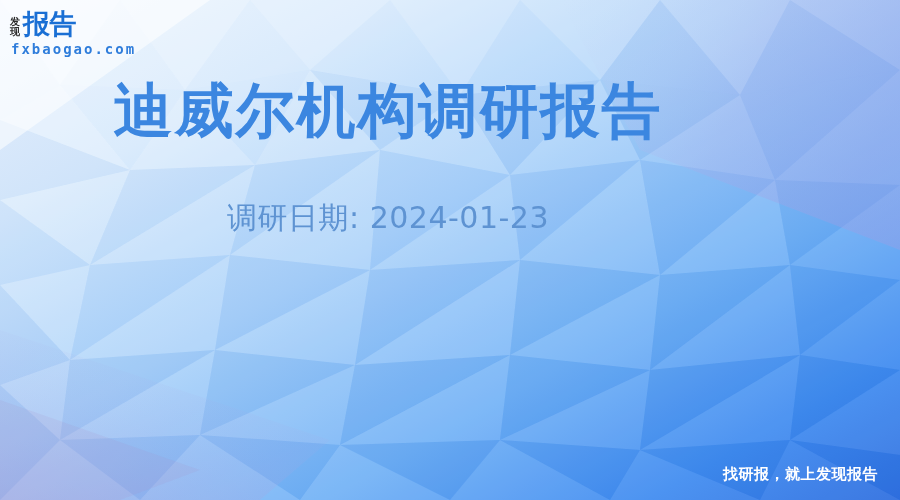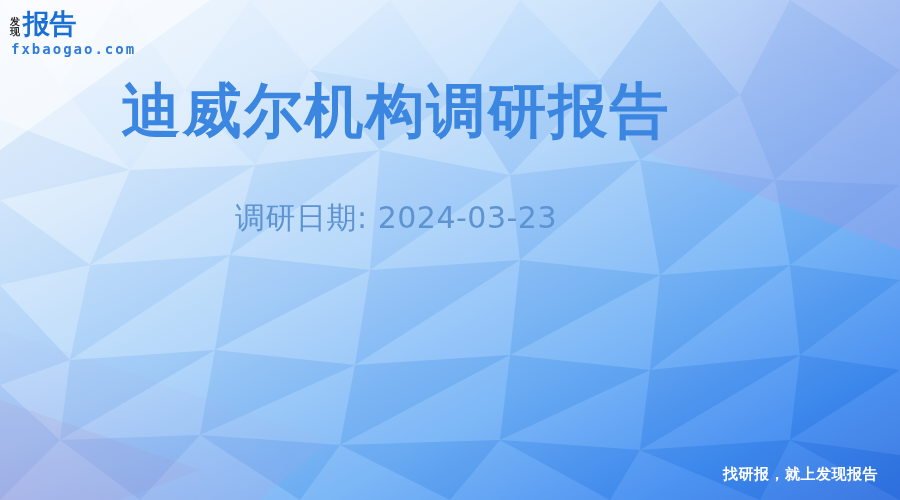--- a/index.html
+++ b/index.html
@@ -56,21 +56,21 @@
     font-weight:700;
     color:#2f7ddb;
     letter-spacing:2.0px;
     margin-top:3px;
     margin-left:1px;
     font-family:"DejaVu Sans Mono","Liberation Mono",monospace;
   }
   
   #title-block {
     position:absolute;
-    left:12px; top:78px;
+    left:4px; top:78px;
     width:768px;
     text-align:center;
     z-index:4;
   }
   #main-title {
     font-size:59px;
     font-weight:700;
     color:#3b86e0;
     letter-spacing:2px;
     line-height:1.12;
@@ -229,18 +229,18 @@
         <span>发</span>
         <span>现</span>
       </div>
       <div id="logo-word">报告</div>
     </div>
     <div id="logo-url">fxbaogao.com</div>
   </div>
 
   <div id="title-block">
     <h1 id="main-title">迪威尔机构调研报告</h1>
-    <div id="subtitle">调研日期: 2024-03-23</div>
+    <div id="subtitle">调研日期: 2024-01-23</div>
   </div>
 
   <div id="footer-slogan">找研报，就上发现报告</div>
 
 </div>
 
 </body></html>

